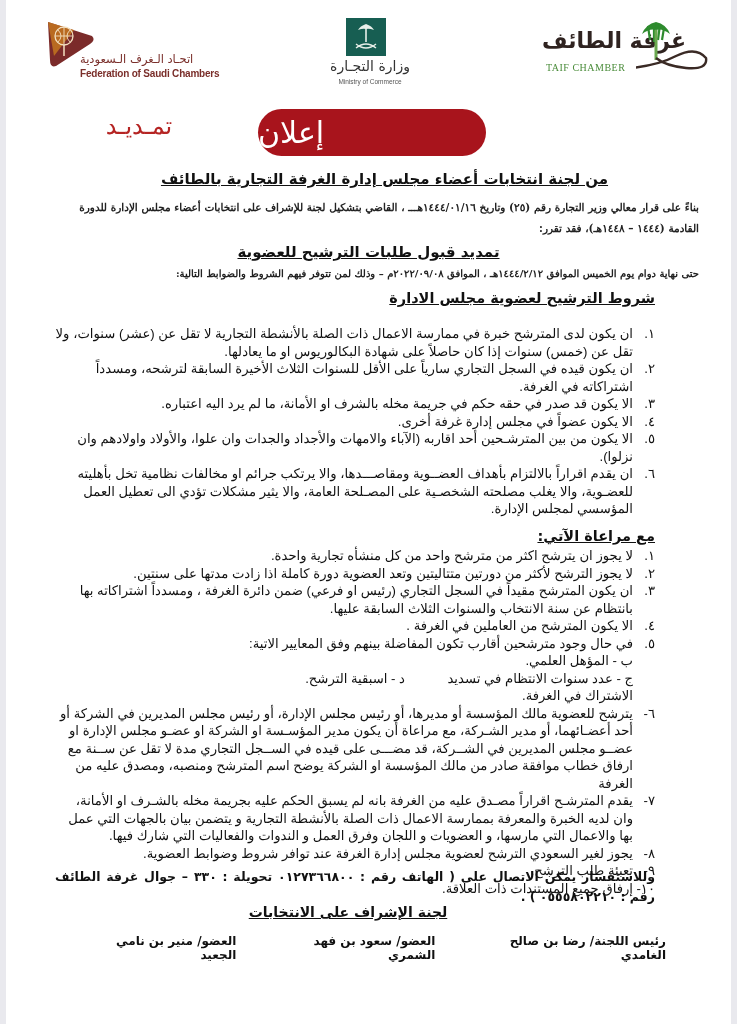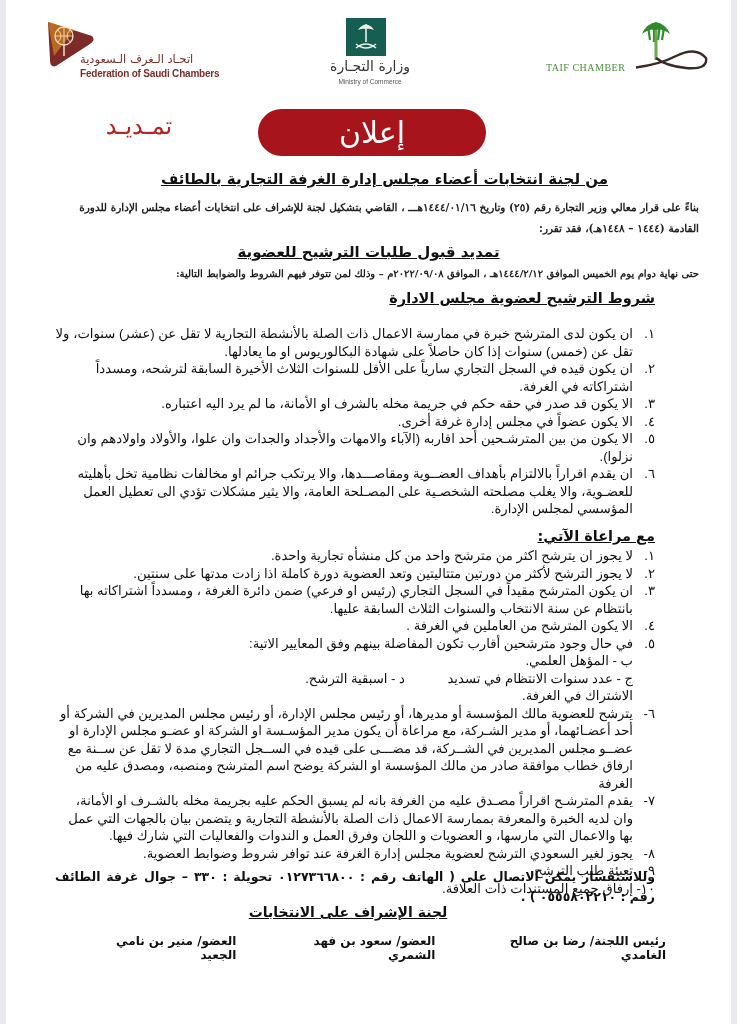--- a/index.html
+++ b/index.html
@@ -29,21 +29,21 @@
 
   
   .tamdeed {
     position:absolute; left:78px; top:112px; width:110px;
     color:#b52423; font-size:24px; font-weight:normal; direction:rtl; text-align:center;
     font-family:"DejaVu Serif", serif; letter-spacing:6px;
   }
   .ilan {
     position:absolute; left:252px; top:109px; width:228px; height:47px;
     background:#a8141c; border-radius:24px; color:#fff;
-    text-align:center; font-size:30px; line-height:47px; direction:rtl;
+    text-align:left; font-size:30px; line-height:47px; direction:rtl;
   }
   .title1 {
     position:absolute; left:0; top:170px; width:725px; text-align:center;
     font-size:15px; font-weight:bold; color:#111; direction:rtl;
   }
   .title1 span { text-decoration:underline;margin-left:32px; }
   .intro {
     position:absolute; right:32px; top:197px; width:640px;
     font-size:10.5px; font-weight:bold; color:#222; direction:rtl; text-align:right;
     line-height:21px; font-family:"DejaVu Serif", serif;
@@ -107,20 +107,21 @@
         <path d="M20 6 Q14 8 12 12 Q17 10 20 11 Q23 10 28 12 Q26 8 20 6 Z" fill="#e8efe9"></path>
         <rect x="19.2" y="10" width="1.6" height="14" fill="#e8efe9"></rect>
         <path d="M10 30 Q20 22 30 30 M10 26 Q20 34 30 26" stroke="#e8efe9" stroke-width="1.4" fill="none"></path>
       </svg>
     </div>
     <div class="moc-ar">وزارة التجـارة</div>
     <div class="moc-en">Ministry of Commerce</div>
   </div>
 
   <div class="logo taif-logo">
+    <div class="taif-ar">غرفة الطائف</div>
     <div class="taif-en">TAIF CHAMBER</div>
     <svg class="taif-mark" viewBox="0 0 80 60">
       <path d="M20 4 Q10 6 6 16 Q14 10 20 12 Q26 10 34 16 Q30 6 20 4 Z" fill="#2e8b2e"></path>
       <path d="M12 8 L14 22 M18 6 L18 24 M24 6 L22 22 M28 10 L26 22" stroke="#2e8b2e" stroke-width="2.2"></path>
       <rect x="18.5" y="12" width="3" height="30" fill="#6aa84f"></rect>
       <path d="M-60 52 Q10 54 40 38 Q60 28 70 40 Q72 52 50 50 Q30 48 20 40" stroke="#3a2a25" stroke-width="2.4" fill="none"></path>
     </svg>
   </div>
 
   <div class="tamdeed">تمـديـد</div>

